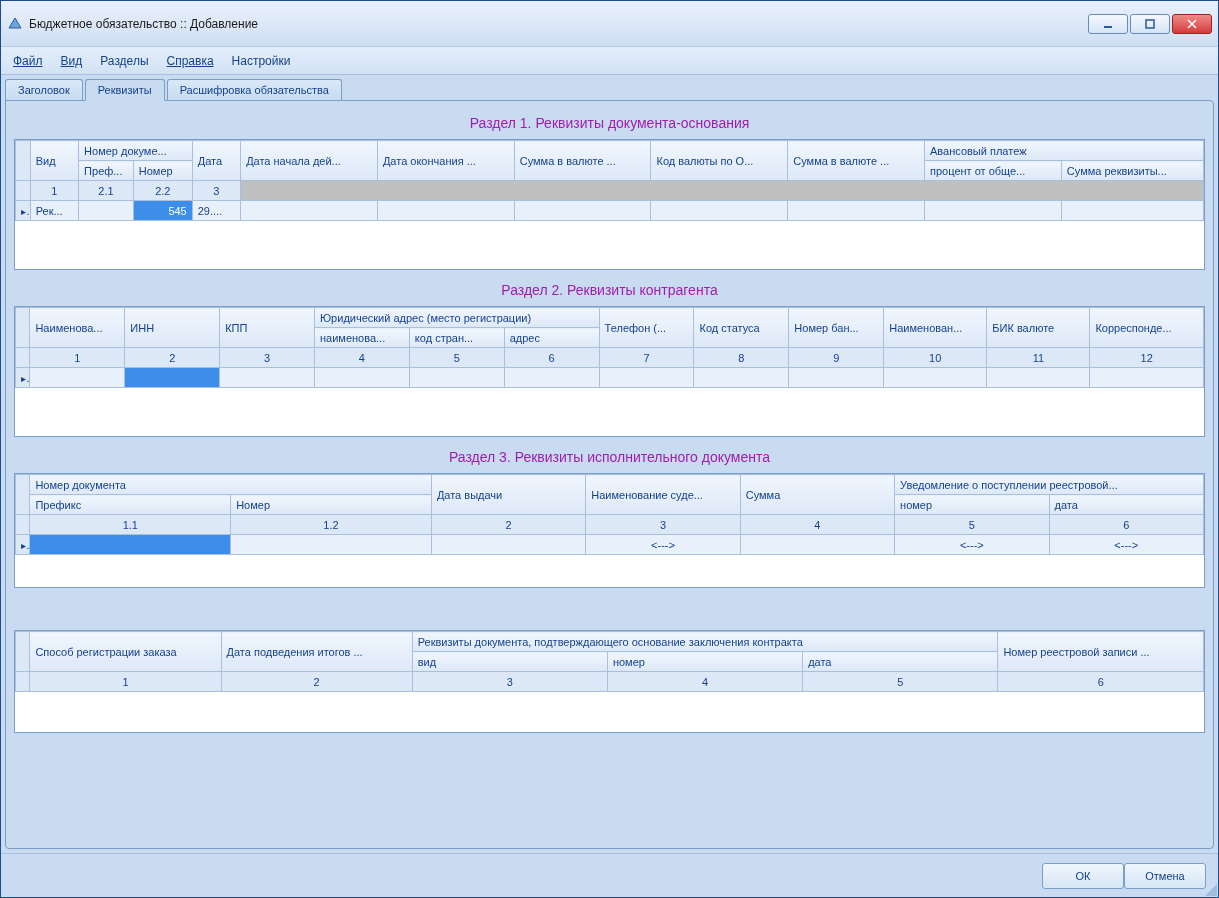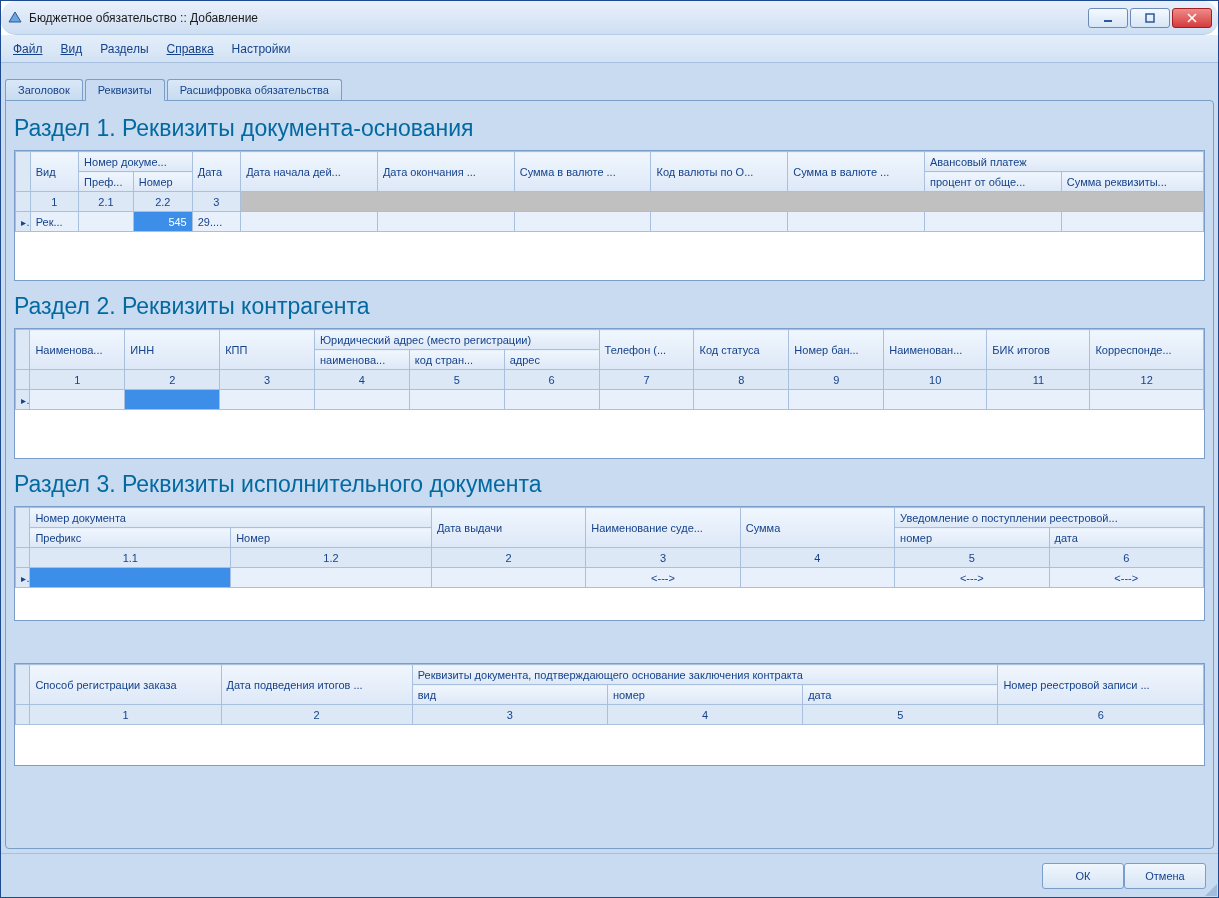--- a/index.html
+++ b/index.html
@@ -1,40 +1,40 @@
 <!DOCTYPE html>
 <html><head>
 <meta charset="utf-8">
 <style>
 * { box-sizing: border-box; margin: 0; padding: 0; }
 body { font-family: Tahoma, Arial, sans-serif; font-size: 11px; background: #fff; overflow: hidden; }
 
 .window { width: 1219px; height: 898px; border: 1px solid #1e4b8f; background: #fff; display: flex; flex-direction: column; }
 
-.titlebar { height: 34px; background: linear-gradient(to bottom, #e8f0fb 0%, #dde8f7 50%, #cddef2 100%); border-bottom: 1px solid #b5cce8; display: flex; align-items: center; padding: 0 6px; border-radius: 15px; }
+.titlebar { height: 46px; background: linear-gradient(to bottom, #e8f0fb 0%, #dde8f7 50%, #cddef2 100%); border-bottom: 1px solid #b5cce8; display: flex; align-items: center; padding: 0 6px; }
 .titlebar-icon { width: 16px; height: 16px; margin-right: 6px; }
 .titlebar-text { color: #1a1a1a; font-size: 12px; flex: 1; }
 .win-buttons { display: flex; gap: 0; }
 .win-btn { width: 40px; height: 20px; border: 1px solid #6a8bb8; border-radius: 3px; margin-left: 2px; display: flex; align-items: center; justify-content: center; background: linear-gradient(to bottom, #f5f9fe, #d6e5f5); cursor: pointer; }
 .win-btn.close { background: linear-gradient(to bottom, #f08b8b, #d43c3c); border-color: #a02020; color: #fff; }
 .win-btn svg { width: 10px; height: 10px; }
 
 .menubar { height: 28px; background: linear-gradient(to bottom, #e4eefa, #d2e2f4); border-bottom: 1px solid #a8c0dd; display: flex; align-items: center; padding: 0 12px; gap: 18px; }
 .menu-item { color: #15428b; cursor: pointer; font-size: 12px; }
 .menu-item .underline { text-decoration: underline; }
 
 .content-outer { flex: 1; background: #c8dbf0; padding: 4px; display: flex; flex-direction: column; }
 
 .tabs { display: flex; margin-bottom: -1px; }
-.tab { background: linear-gradient(to bottom, #dae8f7, #c6dbf0); border: 1px solid #7a9ec7; border-bottom: none; padding: 4px 12px; margin-right: 2px; border-radius: 3px 3px 0 0; color: #15428b; cursor: pointer; font-size: 11px; margin-top: 12px; }
+.tab { background: linear-gradient(to bottom, #dae8f7, #c6dbf0); border: 1px solid #7a9ec7; border-bottom: none; padding: 4px 12px; margin-right: 2px; border-radius: 3px 3px 0 0; color: #15428b; cursor: pointer; font-size: 11px; }
 .tab.active { background: #c8dbf0; border-bottom: 1px solid #c8dbf0; position: relative; z-index: 2; }
 
 .panel { flex: 1; border: 1px solid #7a9ec7; border-radius: 0 4px 4px 4px; background: #c8dbf0; padding: 8px; overflow: auto; }
 
-.section-title { text-align: left; color: #0369a1; font-size: 23px; font-weight: normal; margin: 6px 0 8px; }
+.section-title { text-align: center; color: #a21caf; font-size: 14px; font-weight: normal; margin: 6px 0 8px; }
 
 .grid { border: 1px solid #7a9ec7; background: #fff; margin-bottom: 12px; }
 .grid table { border-collapse: collapse; width: 100%; table-layout: fixed; }
 .grid th, .grid td { border: 1px solid #a8c0dd; padding: 3px 5px; font-size: 11px; color: #15428b; text-align: left; overflow: hidden; white-space: nowrap; text-overflow: ellipsis; height: 20px; }
 .grid th { background: linear-gradient(to bottom, #f0f6fd, #dde8f7); font-weight: normal; }
 .grid .numrow td, .grid .numrow th { background: #dde8f7; text-align: center; color: #15428b; font-weight: normal; }
 .grid .datarow td { background: #e8f0fb; }
 .grid .rowheader { width: 14px; background: #dde8f7 !important; }
 .grid .selected { background: #3d8ee8 !important; color: #fff !important; }
 .grid .empty-area { height: 48px; background: #fff; }
@@ -180,21 +180,21 @@
               <tr>
             <th rowspan="2" class="rowheader"></th>
             <th rowspan="2">Наименова...</th>
             <th rowspan="2">ИНН</th>
             <th rowspan="2">КПП</th>
             <th colspan="3">Юридический адрес (место регистрации)</th>
             <th rowspan="2">Телефон (...</th>
             <th rowspan="2">Код статуса</th>
             <th rowspan="2">Номер бан...</th>
             <th rowspan="2">Наименован...</th>
-            <th rowspan="2">БИК итогов</th>
+            <th rowspan="2">БИК валюте</th>
             <th rowspan="2">Корреспонде...</th>
           </tr>
           <tr>
             <th>наименова...</th>
             <th>код стран...</th>
             <th>адрес</th>
           </tr>
           <tr class="numrow">
             <th class="rowheader"></th>
             <td>1</td>

